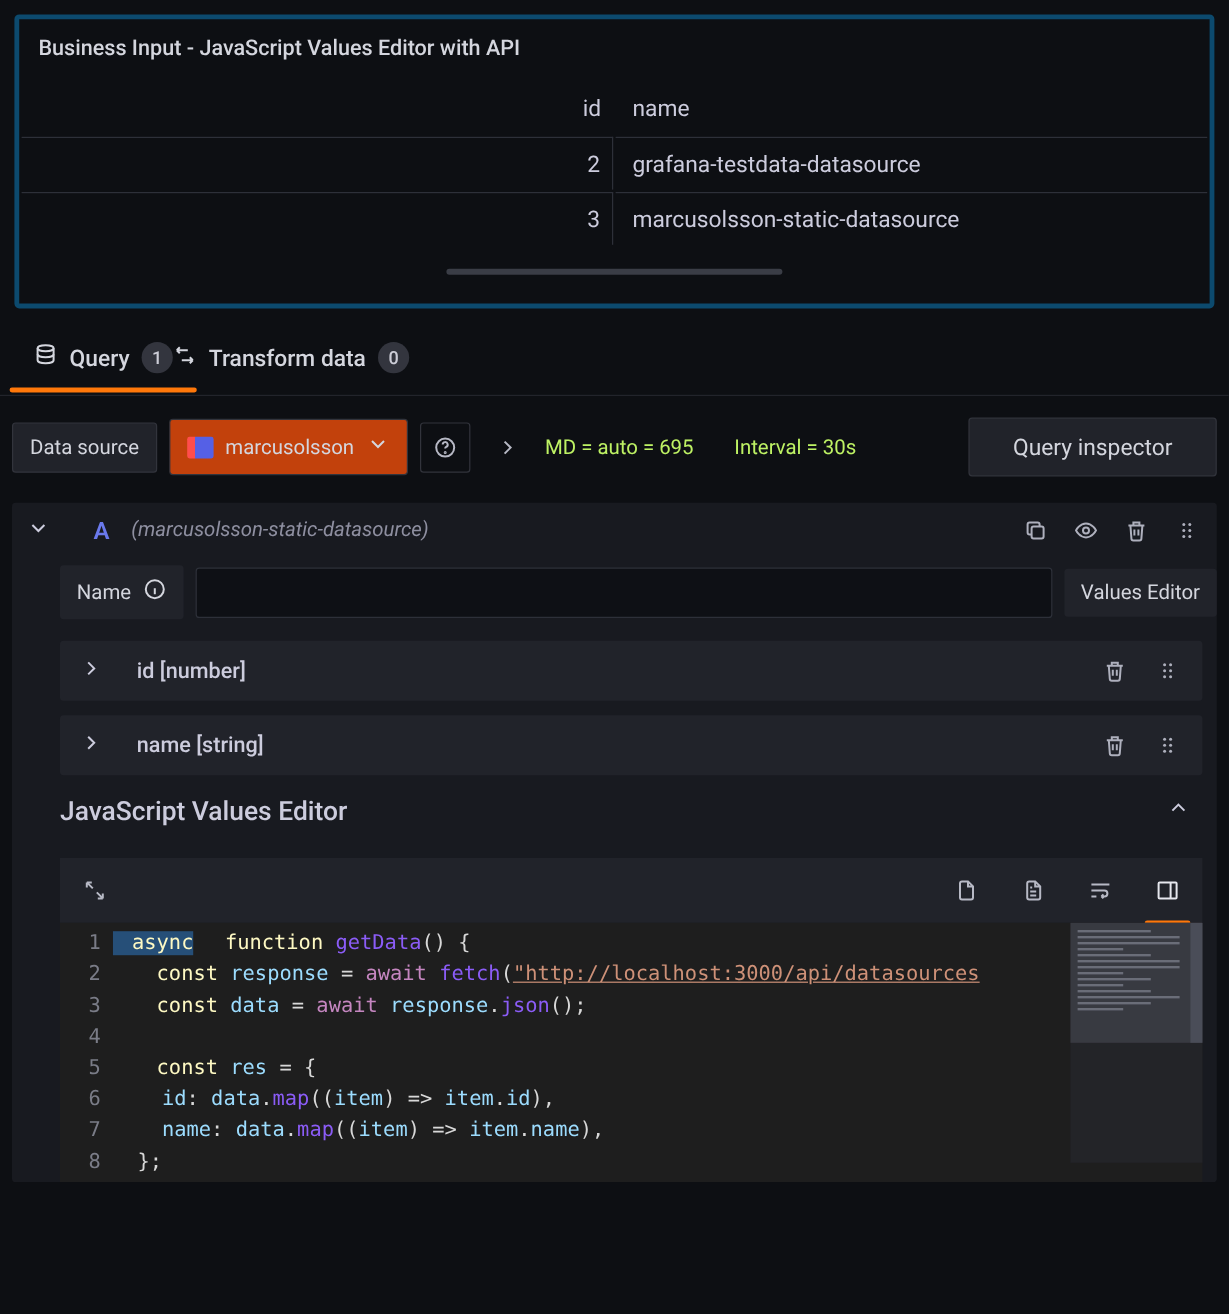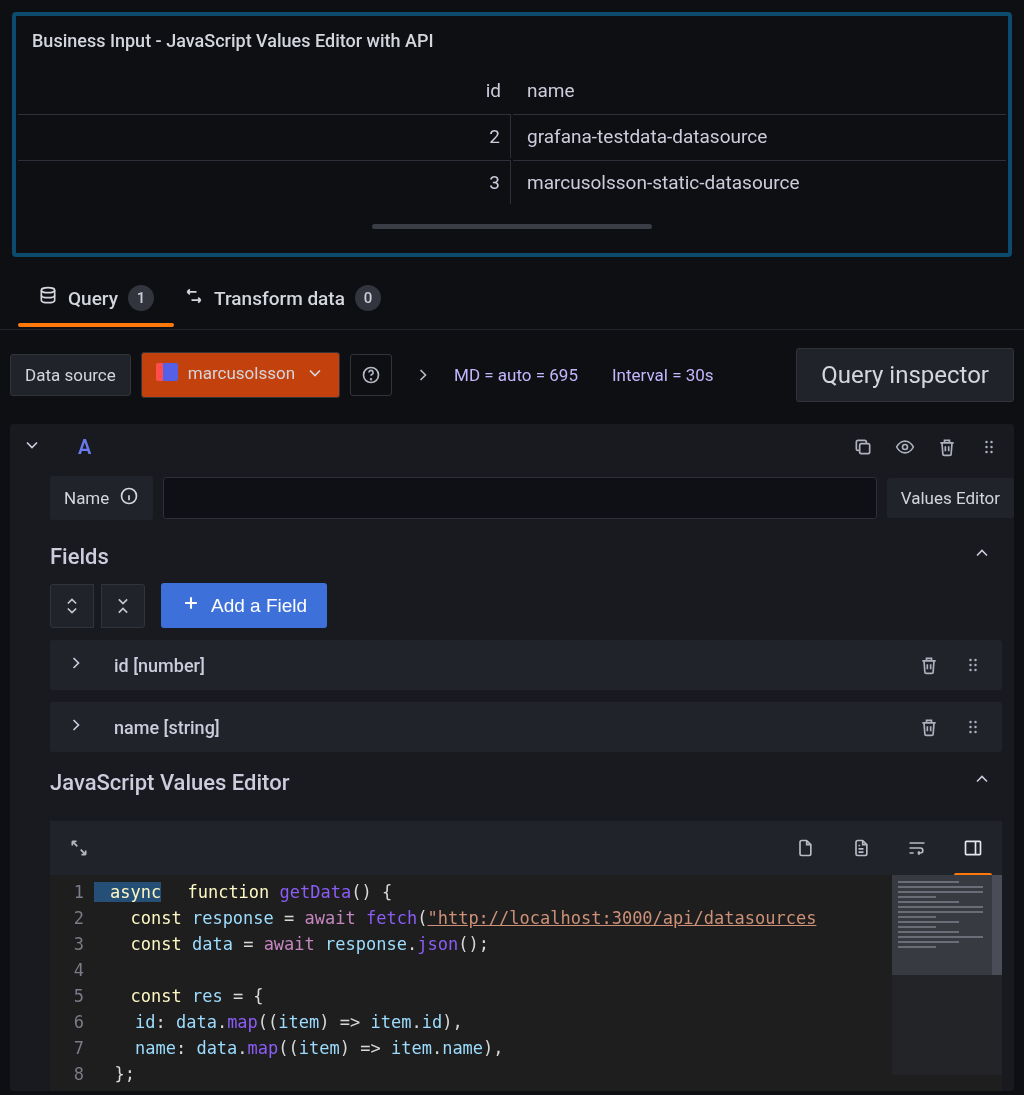--- a/index.html
+++ b/index.html
@@ -43,22 +43,21 @@
     height: 5px;
     width: 280px;
     background: #3a3d46;
     margin: 18px auto 0 auto;
     border-radius: 3px;
   }
 
   
   .tabs-bar {
     display: flex;
-    gap: 30px;
-    padding: 0 38px;
+    padding: 0 28px;
     margin-top: 22px;
     border-bottom: none;
   }
   .tab {
     display: flex;
     align-items: center;
     gap: 10px;
     padding: 6px 0 14px 0;
     font-size: 19px;
     font-weight: 500;
@@ -97,21 +96,21 @@
     margin-top: 4px;
   }
   .btn {
     background: #21232a;
     border: 1px solid #32343c;
     border-radius: 3px;
     padding: 10px 14px;
     color: #d4d6de;
     font-size: 17px;
     display: inline-flex;
-    align-items: flex-start;
+    align-items: center;
     gap: 10px;
     cursor: pointer;
   }
   .btn.ds-picker {
     background: #c2410c;
   }
   .ds-logo {
     width: 22px; height: 18px;
     background: linear-gradient(90deg,#ff4d4d 0 30%, #5560e6 30% 100%);
     border-radius: 2px;
@@ -121,23 +120,23 @@
     width: 42px; height: 42px;
     display: inline-flex;
     align-items: center;
     justify-content: center;
     border: 1px solid #32343c;
     border-radius: 3px;
     cursor: pointer;
     color: #b7b9c5;
   }
   .icon-btn.noborder { border: none; }
-  .toolbar-text { color: #c4b5fd; font-size: 17px; }
+  .toolbar-text { color: #bef264; font-size: 17px; }
   .spacer { flex: 1; }
-  .btn.inspector { font-size: 24px; padding: 12px 24px; }
+  .btn.inspector { font-size: 19px; padding: 12px 36px; }
 
   
   .query-row {
     margin: 4px 10px 0 10px;
     background: #181a20;
     border-radius: 3px;
   }
   .query-header {
     display: flex;
     align-items: center;
@@ -399,20 +398,21 @@
     <span>Query inspector</span>
   </div>
 </div>
 
 <div class="query-row">
   <div class="query-header">
     <span><svg viewBox="0 0 24 24" fill="none" stroke="currentColor" stroke-width="2">
           <path d="M6 9l6 6 6-6"></path>
         </svg></span>
     <span class="query-ref">A</span>
+    <span class="query-ds-name">(marcusolsson-static-datasource)</span>
     <div class="query-actions">
       <span class="act">
           <svg viewBox="0 0 24 24" fill="none" stroke="currentColor" stroke-width="2">
             <rect x="8" y="8" width="12" height="12" rx="2"></rect>
             <path d="M16 8V6a2 2 0 0 0-2-2H6a2 2 0 0 0-2 2v8a2 2 0 0 0 2 2h2"></path>
           </svg>
         </span>
       <span class="act">
           <svg viewBox="0 0 24 24" fill="none" stroke="currentColor" stroke-width="2">
             <path d="M2 12s3.5-7 10-7 10 7 10 7-3.5 7-10 7S2 12 2 12z"></path>
@@ -444,44 +444,20 @@
             <circle cx="12" cy="12" r="9"></circle>
             <path d="M12 8h.01M11 12h1v5"></path>
           </svg></span>
     </div>
     <div class="name-input"></div>
     <div class="opt-label">
       <span>Values Editor</span>
     </div>
   </div>
 
-  <div class="section-head">
-    <div class="section-title">Fields</div>
-    <span><svg viewBox="0 0 24 24" fill="none" stroke="currentColor" stroke-width="2">
-          <path d="M6 15l6-6 6 6"></path>
-        </svg></span>
-  </div>
-  <div class="fields-controls">
-    <div class="tiny-btn joined-l">
-      <svg viewBox="0 0 24 24" fill="none" stroke="currentColor" stroke-width="2">
-          <path d="M7 9l5-5 5 5M7 15l5 5 5-5"></path>
-        </svg>
-    </div>
-    <div class="tiny-btn joined-r">
-      <svg viewBox="0 0 24 24" fill="none" stroke="currentColor" stroke-width="2">
-          <path d="M7 4l5 5 5-5M7 20l5-5 5 5"></path>
-        </svg>
-    </div>
-    <button class="primary-btn">
-      <span><svg viewBox="0 0 24 24" fill="none" stroke="currentColor" stroke-width="2.5">
-            <path d="M12 5v14M5 12h14"></path>
-          </svg></span>
-      <span>Add a Field</span>
-    </button>
-  </div>
 
   <div class="field-row">
     <span><svg viewBox="0 0 24 24" fill="none" stroke="currentColor" stroke-width="2">
           <path d="M9 18l6-6-6-6"></path>
         </svg></span>
     <span class="name">id [number]</span>
     <div class="row-actions">
       <span class="act">
           <svg viewBox="0 0 24 24" fill="none" stroke="currentColor" stroke-width="2">
             <path d="M4 7h16M10 11v6M14 11v6M6 7l1 13a2 2 0 0 0 2 2h6a2 2 0 0 0 2-2l1-13M9 7V4h6v3"></path>

